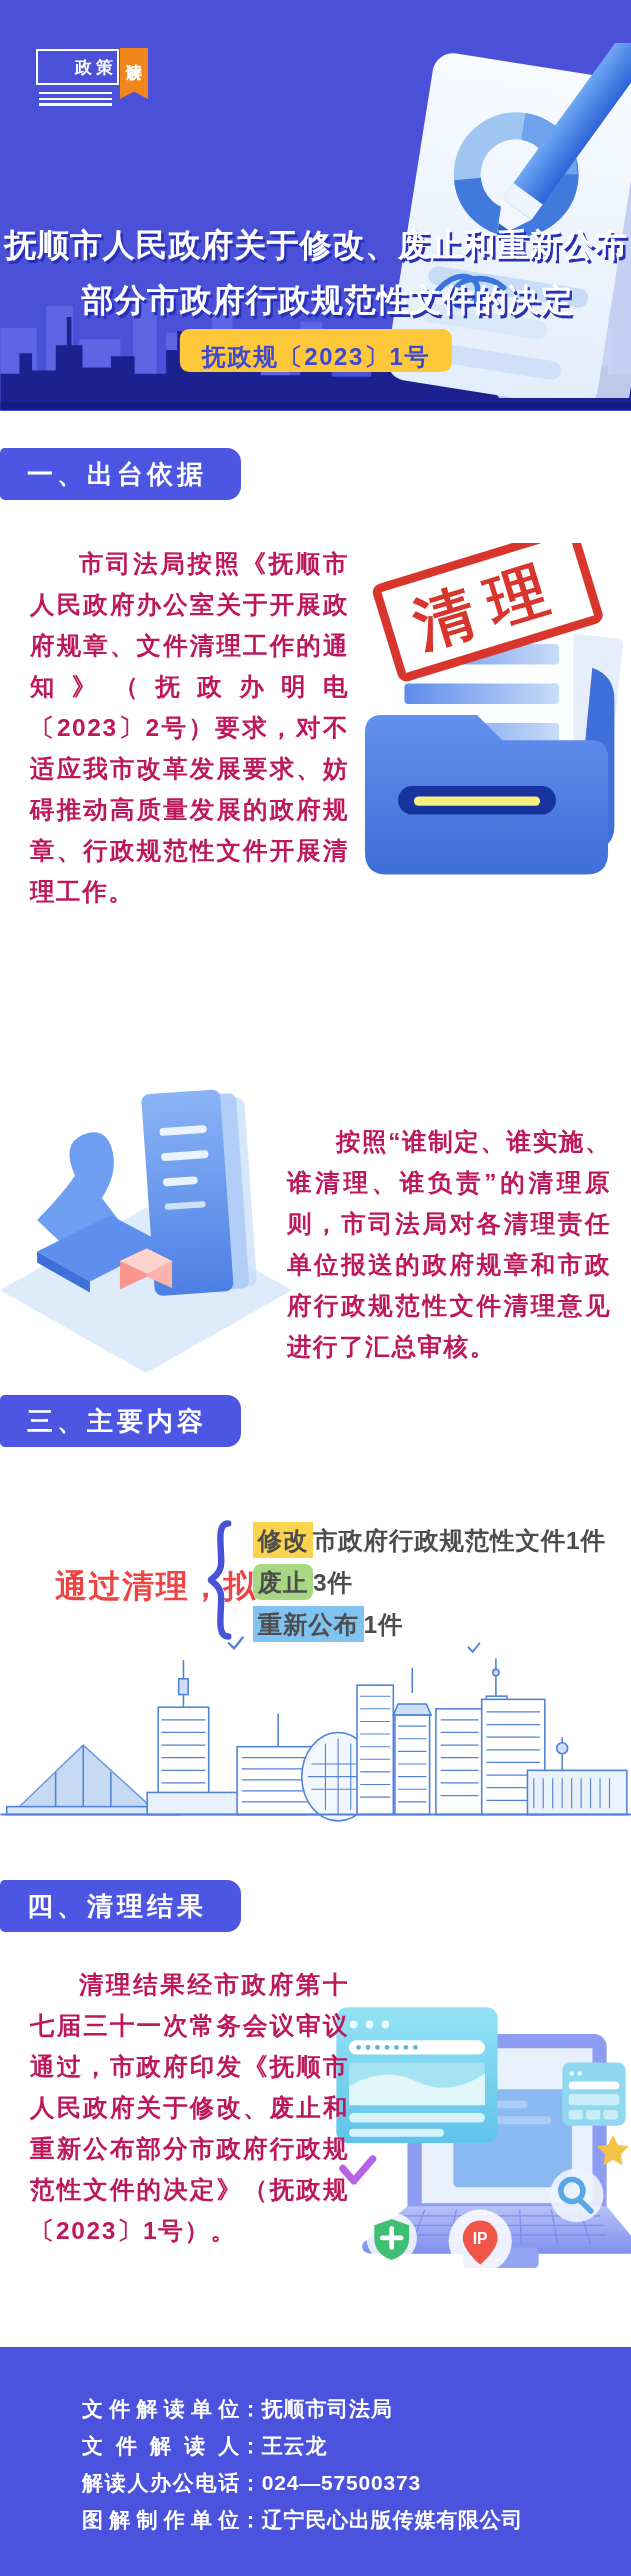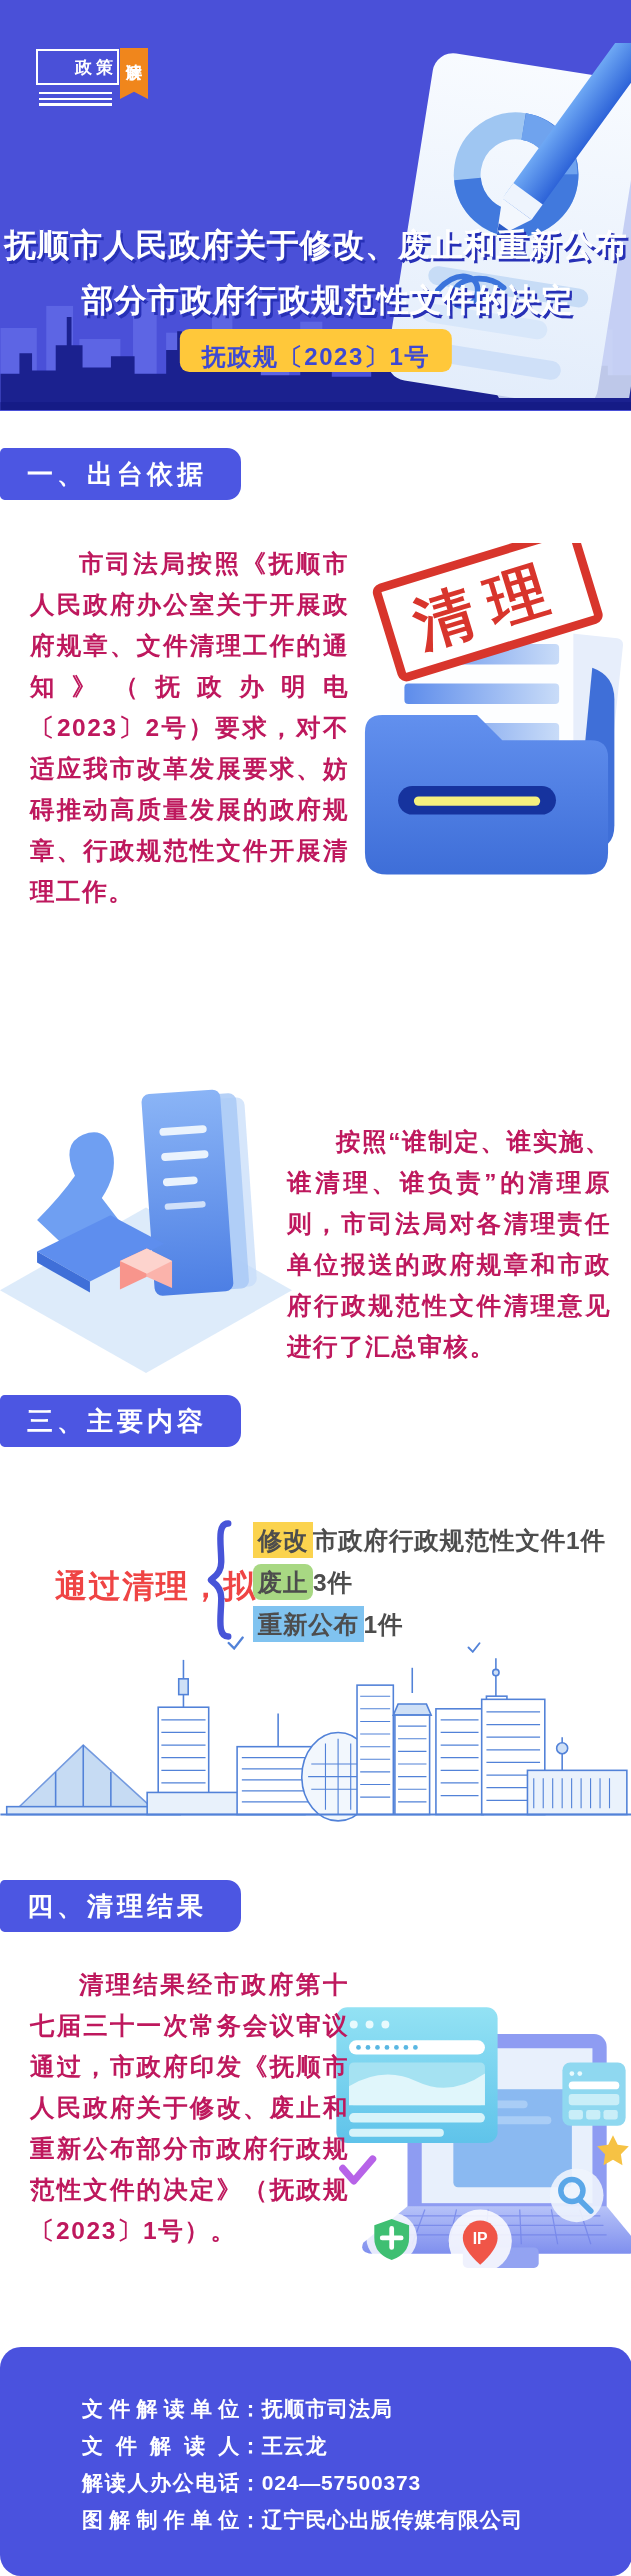--- a/index.html
+++ b/index.html
@@ -49,21 +49,21 @@
   .hl-yellow{background:#fbd34e;} .hl-green{background:#a8d883;border-radius:8px;} .hl-blue{background:#80c3f0;}
 
   
   .folder-illu{left:341px;top:543px;width:291px;height:341px;z-index:1;}
   .stamp-illu{left:0px;top:1089px;width:292px;height:292px;z-index:1;}
   .skyline{left:0;top:1652px;width:632px;height:172px;z-index:1;}
   .laptop-illu{left:330px;top:2004px;width:302px;height:294px;z-index:1;}
   .mini-check{z-index:2;}
 
   
-  .footer{left:0;top:2347px;width:632px;height:229px;background:#4a52de;z-index:1;border-radius:21px;}
+  .footer{left:0;top:2347px;width:632px;height:229px;background:#4a52de;z-index:1;}
   .f-lines{position:absolute;left:82px;top:43px;}
   .f-line{height:37px;line-height:37px;font-size:21px;color:#ffffff;font-weight:700;letter-spacing:0.8px;white-space:nowrap;}
   .f-label{display:inline-block;width:158px;text-align:justify;text-align-last:justify;}
 </style>
 </head>
 <body>
 
 <div class="page">
 
   <div class="abs header"></div>

